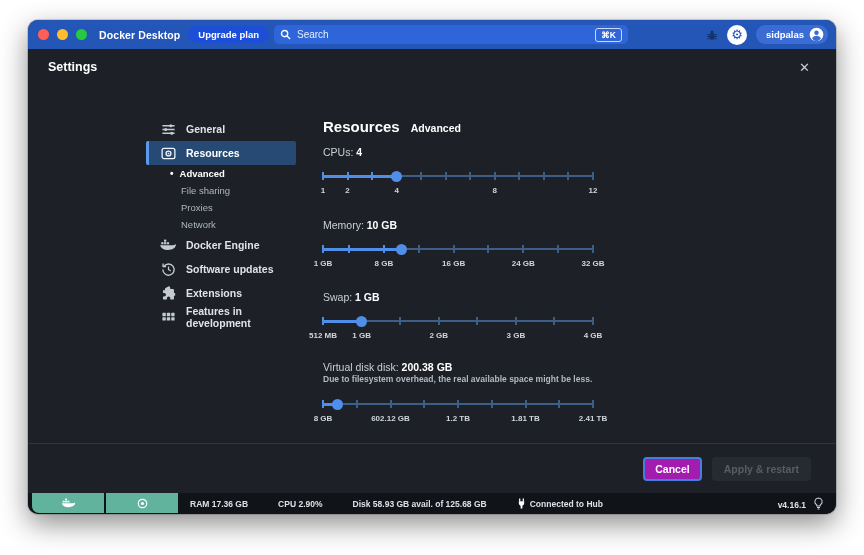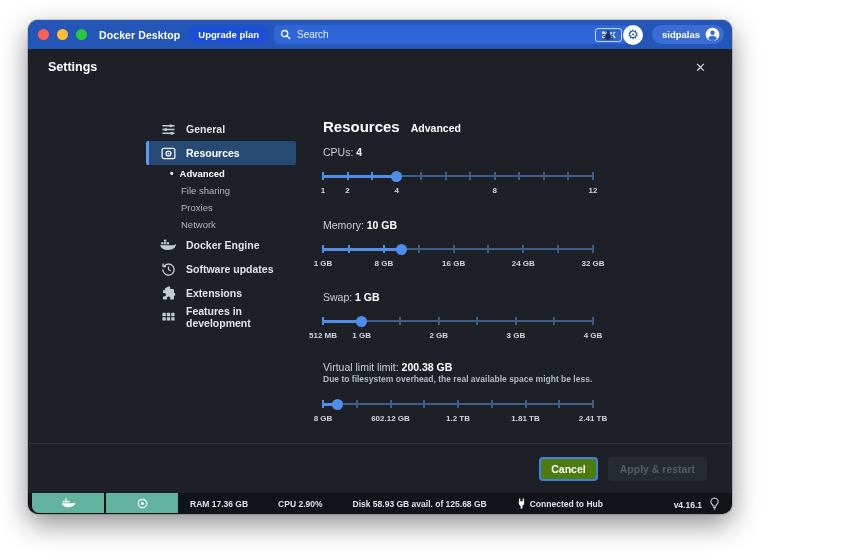--- a/index.html
+++ b/index.html
@@ -1,17 +1,17 @@
 <!DOCTYPE html>
 <html><head>
 <meta charset="utf-8">
 <style>
   html,body{margin:0;padding:0;background:#ffffff;width:864px;height:555px;
     font-family:"Liberation Sans", sans-serif; position:relative; overflow:hidden;}
-  .window{position:absolute;left:28px;top:20px;width:704px;height:494px;border-radius:10px;
+  .window{position:absolute;left:28px;top:20px;width:808px;height:494px;border-radius:10px;
     background:#1d2127;box-shadow:0 10px 28px rgba(0,0,0,.45), 0 0 0 1px rgba(0,0,0,.15);overflow:hidden;}
   
   .titlebar{position:relative;height:29px;background:#2456b8;display:flex;align-items:center;padding:0 10px;box-sizing:border-box;}
   .tl{width:11px;height:11px;border-radius:50%;margin-right:8px;}
   .tl.red{background:#ff5f57}.tl.yel{background:#febc2e}.tl.grn{background:#28c840}
   .appname{color:#fff;font-size:10.5px;font-weight:bold;margin:0 8px 0 4px;letter-spacing:.1px;}
   .upgrade{background:#1d4ed8;color:#fff;font-size:9.5px;font-weight:bold;border-radius:10px;padding:3px 10px;border:none;}
   .searchbar{position:absolute;left:246px;top:5px;width:354px;height:19px;background:#2e66d9;border-radius:5px;
     display:flex;align-items:center;padding:0 6px;box-sizing:border-box;gap:6px;}
   .searchtext{color:#e8eefb;font-size:10px;flex:1;}
@@ -45,21 +45,21 @@
   .track{position:absolute;left:0;width:270px;height:14px;}
   .track .base{position:absolute;left:0;right:0;top:6px;height:2px;background:#3d5e86;}
   .track .fill{position:absolute;left:0;top:5.5px;height:3px;background:#4f8ee9;}
   .track .tick{position:absolute;top:3px;width:2px;height:8px;}
   .track .thumb{position:absolute;top:1.5px;width:11px;height:11px;border-radius:50%;background:#4f8ee9;}
   .tick-labels{position:absolute;left:0;width:270px;height:10px;}
   .tick-labels span{position:absolute;transform:translateX(-50%);font-size:8px;font-weight:bold;color:#cfd5db;white-space:nowrap;top:0;}
   
   .footer{position:absolute;left:0;right:0;top:394px;height:50px;border-top:1px solid #31363e;}
   .footer-buttons{position:absolute;right:25px;top:13px;display:flex;gap:10px;}
-  .btn-cancel{background:#4d7c0f;border:2px solid #437ee0;border-radius:4px;color:#fff;font-size:10.5px;font-weight:bold;
+  .btn-cancel{background:#a21caf;border:2px solid #437ee0;border-radius:4px;color:#fff;font-size:10.5px;font-weight:bold;
     padding:4px 10px;height:24px;box-sizing:border-box;}
   .btn-apply{background:#262b32;border:none;border-radius:4px;color:#565d66;font-size:10.5px;font-weight:bold;
     padding:4px 12px;height:24px;box-sizing:border-box;}
   
   .statusbar{position:absolute;left:0;right:0;bottom:0;height:21px;background:#101419;border-radius:0 0 10px 10px;
     display:flex;align-items:center;color:#dde1e6;font-size:8.5px;}
   .teal-group{position:absolute;left:4px;top:0;height:20px;display:flex;gap:2px;}
   .teal-seg{width:72px;height:20px;background:#62b39d;display:flex;align-items:center;justify-content:center;}
   .teal-seg.first{border-radius:0 0 0 7px;}
   .stats{position:absolute;left:162px;display:flex;gap:30px;align-items:center;font-weight:bold;}
@@ -275,21 +275,21 @@
             </div>
             <div class="tick-labels" style="top: 40px;">
               <span style="left: 0%;">512 MB</span>
               <span style="left: 14.29%;">1 GB</span>
               <span style="left: 42.86%;">2 GB</span>
               <span style="left: 71.43%;">3 GB</span>
               <span style="left: 100%;">4 GB</span>
             </div>
           </div>
           <div class="slider-group" style="top: 312px;">
-            <div class="slider-label"><span>Virtual limit limit: </span><b>200.38 GB</b></div>
+            <div class="slider-label"><span>Virtual disk disk: </span><b>200.38 GB</b></div>
             <div class="slider-note">Due to filesystem overhead, the real available space might be less.</div>
             <div class="track" style="top: 36px;">
               <div class="base"></div>
               <div class="fill" style="width: 5.4%;"></div>
               <div class="tick" style="left: calc(0% - 1px); background: rgb(79, 142, 233);"></div>
               <div class="tick" style="left: calc(12.5% - 1px); background: rgb(61, 94, 134);"></div>
               <div class="tick" style="left: calc(25% - 1px); background: rgb(61, 94, 134);"></div>
               <div class="tick" style="left: calc(37.5% - 1px); background: rgb(61, 94, 134);"></div>
               <div class="tick" style="left: calc(50% - 1px); background: rgb(61, 94, 134);"></div>
               <div class="tick" style="left: calc(62.5% - 1px); background: rgb(61, 94, 134);"></div>

